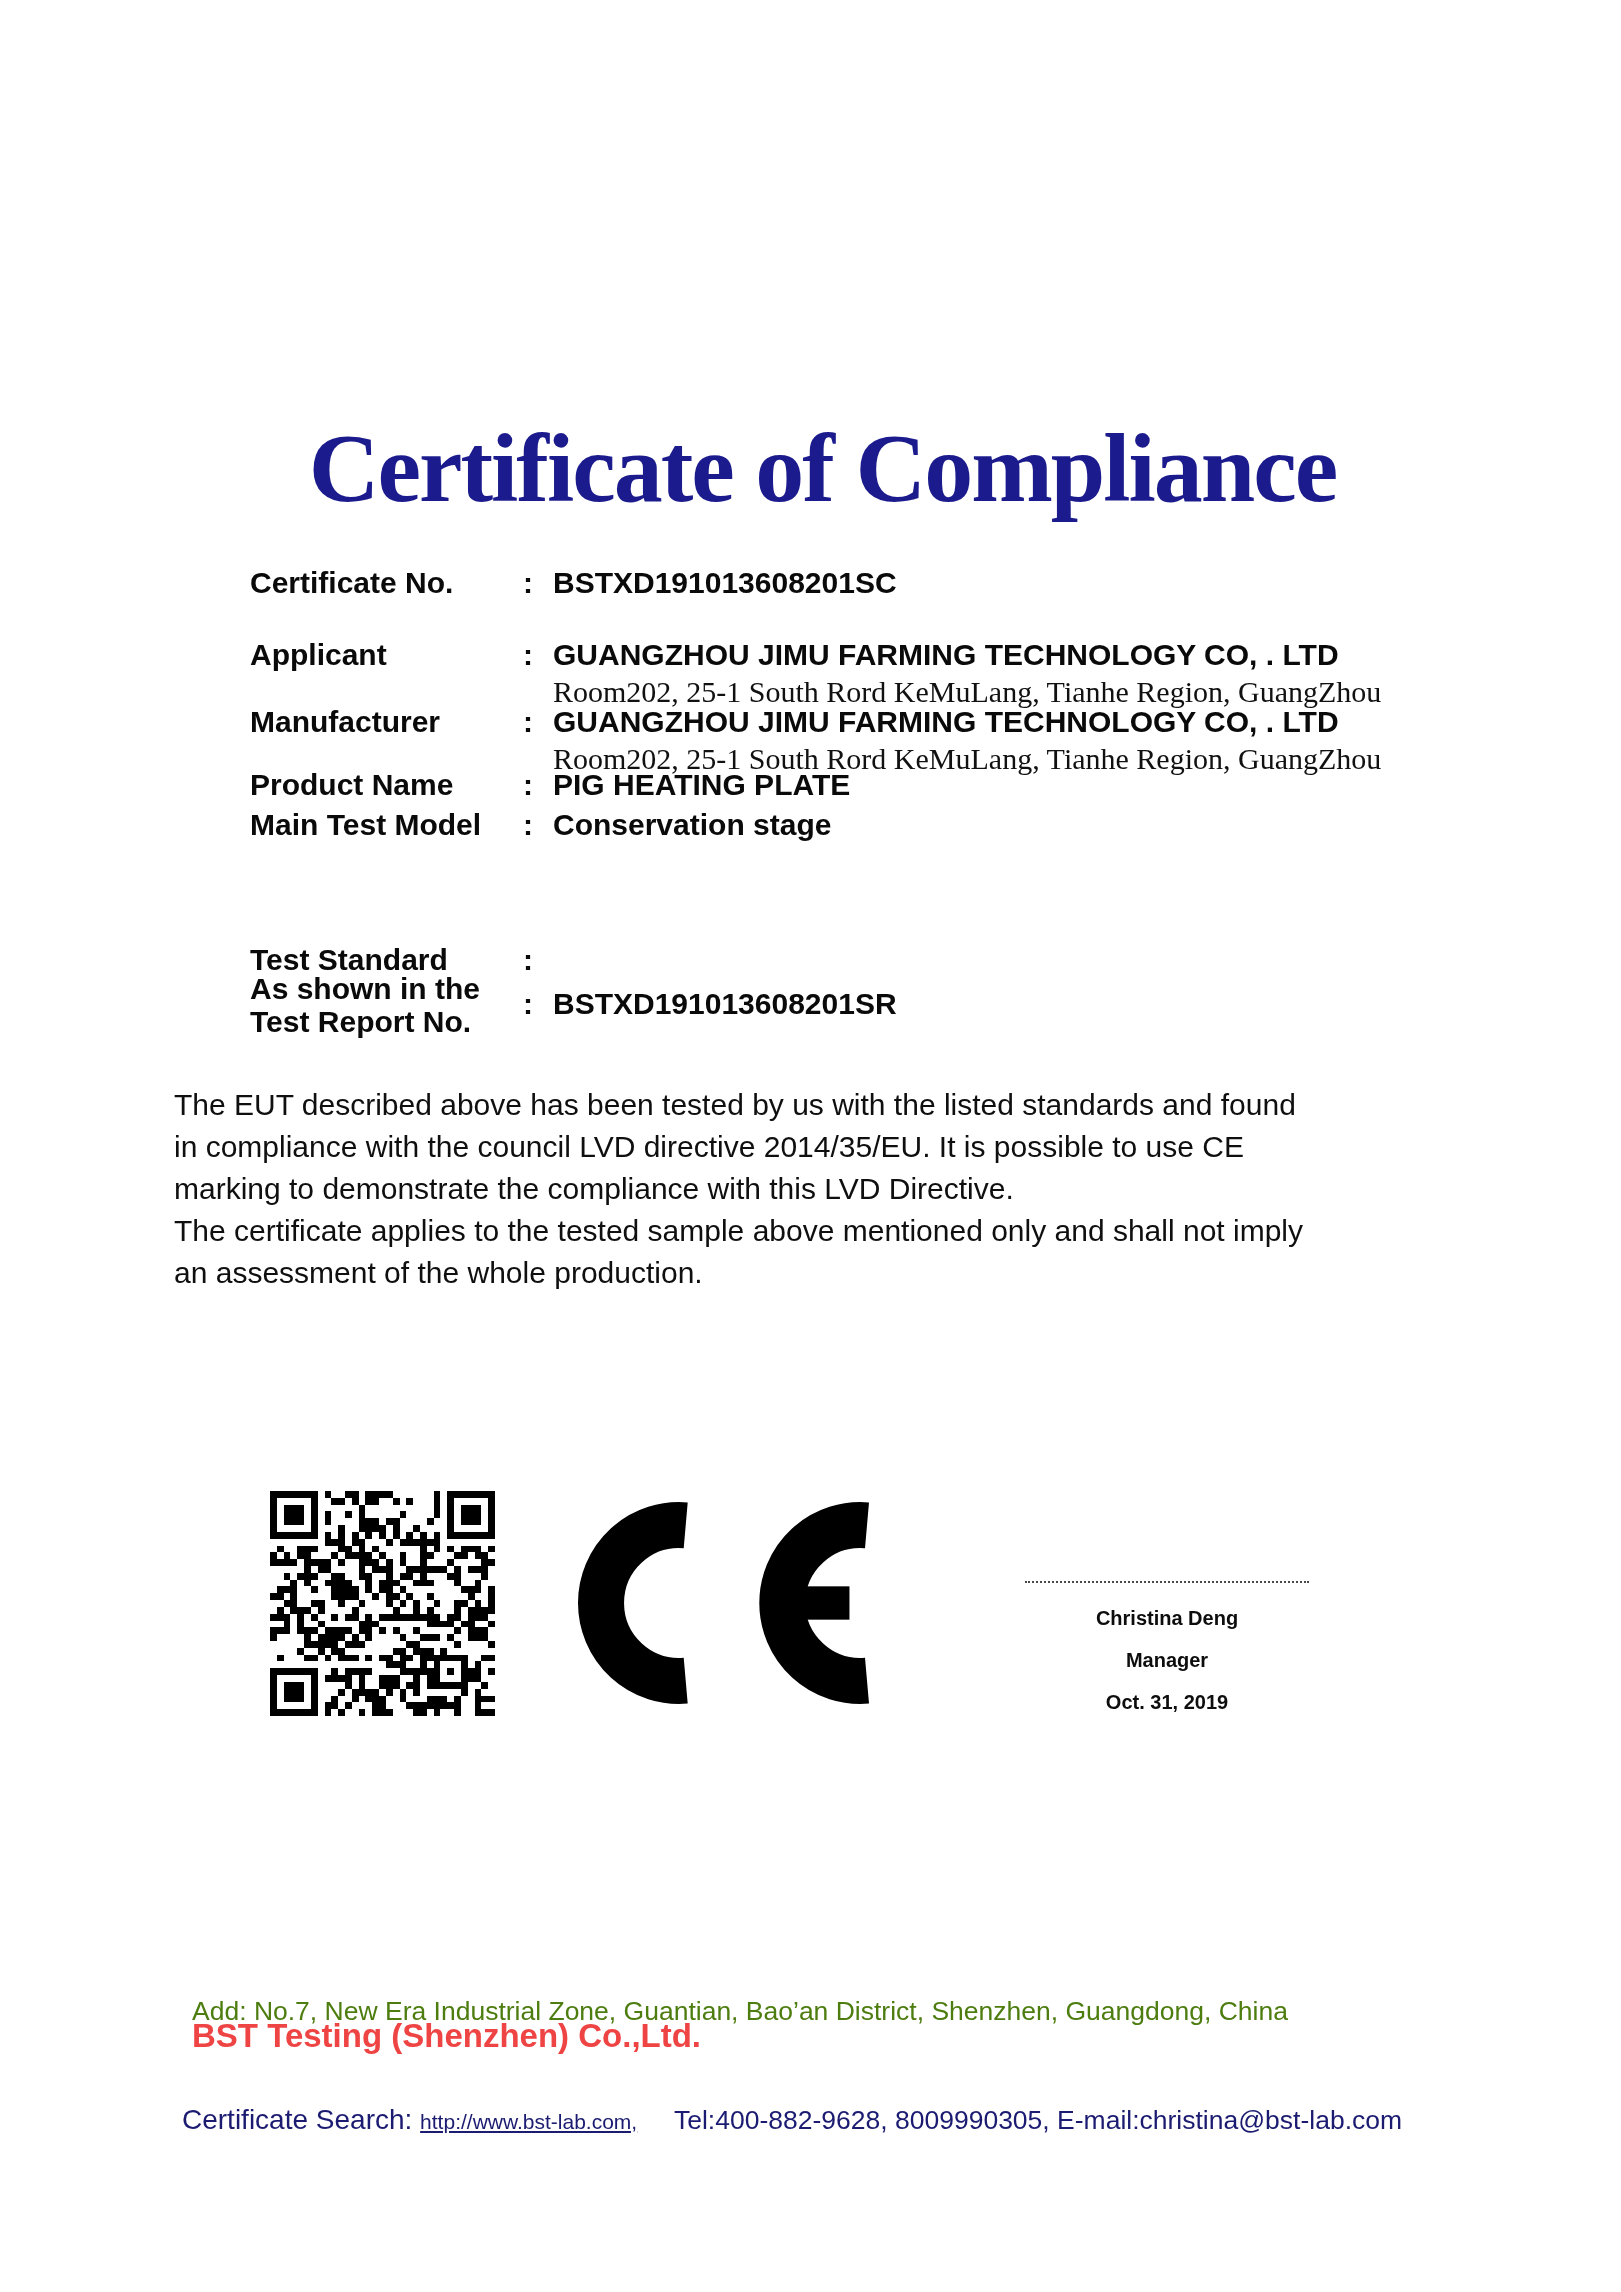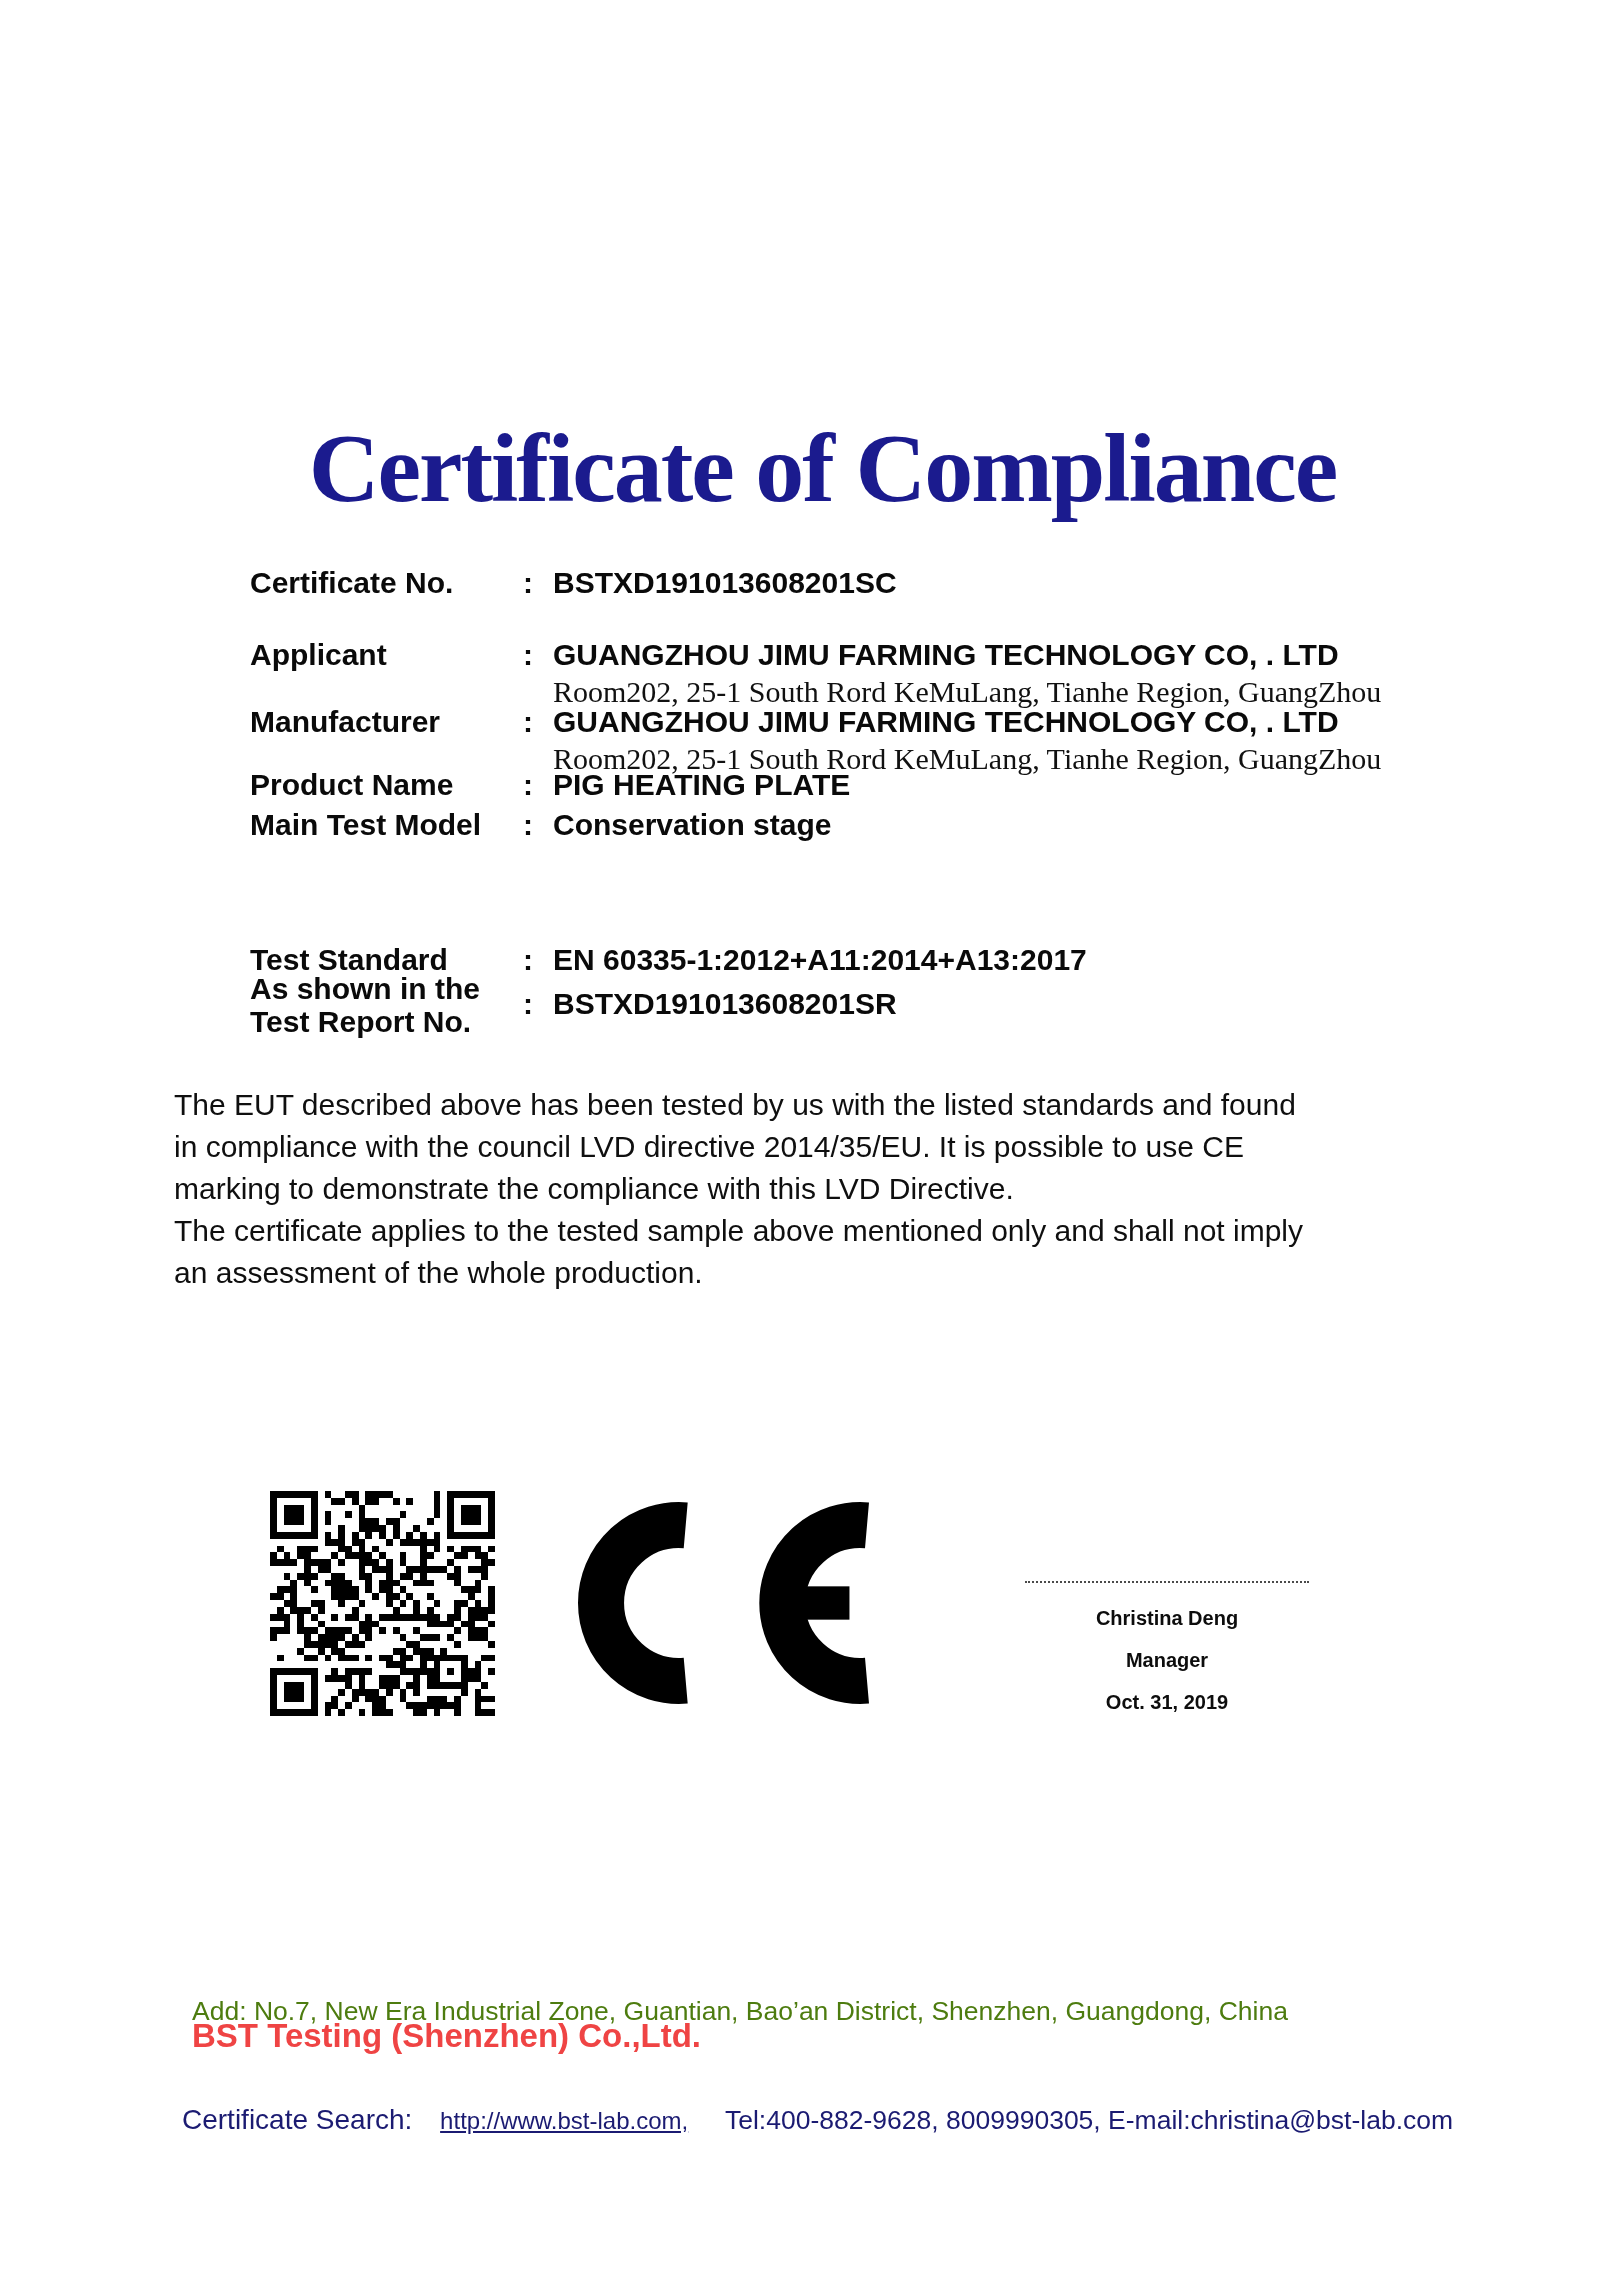--- a/index.html
+++ b/index.html
@@ -41,21 +41,21 @@
   .sig-line{height:0;border-top:2.9px dotted #4a4a4a;margin:0 0 13.7px 0;}
   .sig-text{font-weight:bold;font-size:20px;line-height:42px;color:#0d0d0d;}
 
   
   .footer-company{position:absolute;left:192px;top:2017px;
     font-weight:bold;font-size:33px;color:#ef4444;white-space:nowrap;}
   .footer-address{position:absolute;left:192px;top:1996px;
     font-size:26.5px;color:#4d7c0f;white-space:nowrap;}
   .footer-search{position:absolute;left:182px;top:2104px;
     font-size:28px;color:#1b1b72;white-space:nowrap;}
-  .footer-search .link{text-decoration:underline;font-size:24px;cursor:pointer;margin-left:20px;}
+  .footer-search .link{text-decoration:underline;font-size:21px;cursor:pointer;}
   .footer-search .contact{margin-left:29px;font-size:26.5px;}
 </style>
 </head>
 <body>
 
 <div class="page">
 
   <h1 class="cert-title">Certificate of Compliance</h1>
 
   <div class="row" style="top:566px">
@@ -90,21 +90,20 @@
 
   <div class="row" style="top:808px">
     <span class="lbl">Main Test Model</span>
     <span class="colon">:</span>
     <span class="val">Conservation stage</span>
   </div>
 
   <div class="row" style="top:943px">
     <span class="lbl">Test Standard</span>
     <span class="colon">:</span>
-    <span class="val">EN 60335-1:2012+A11:2014+A13:2017</span>
   </div>
 
   <div class="row" style="top:972px;height:78px">
     <span class="lbl two-line">As shown in the
 Test Report No.</span>
   </div>
   <div class="row" style="top:987px">
     <span class="colon">:</span>
     <span class="val">BSTXD191013608201SR</span>
   </div>

